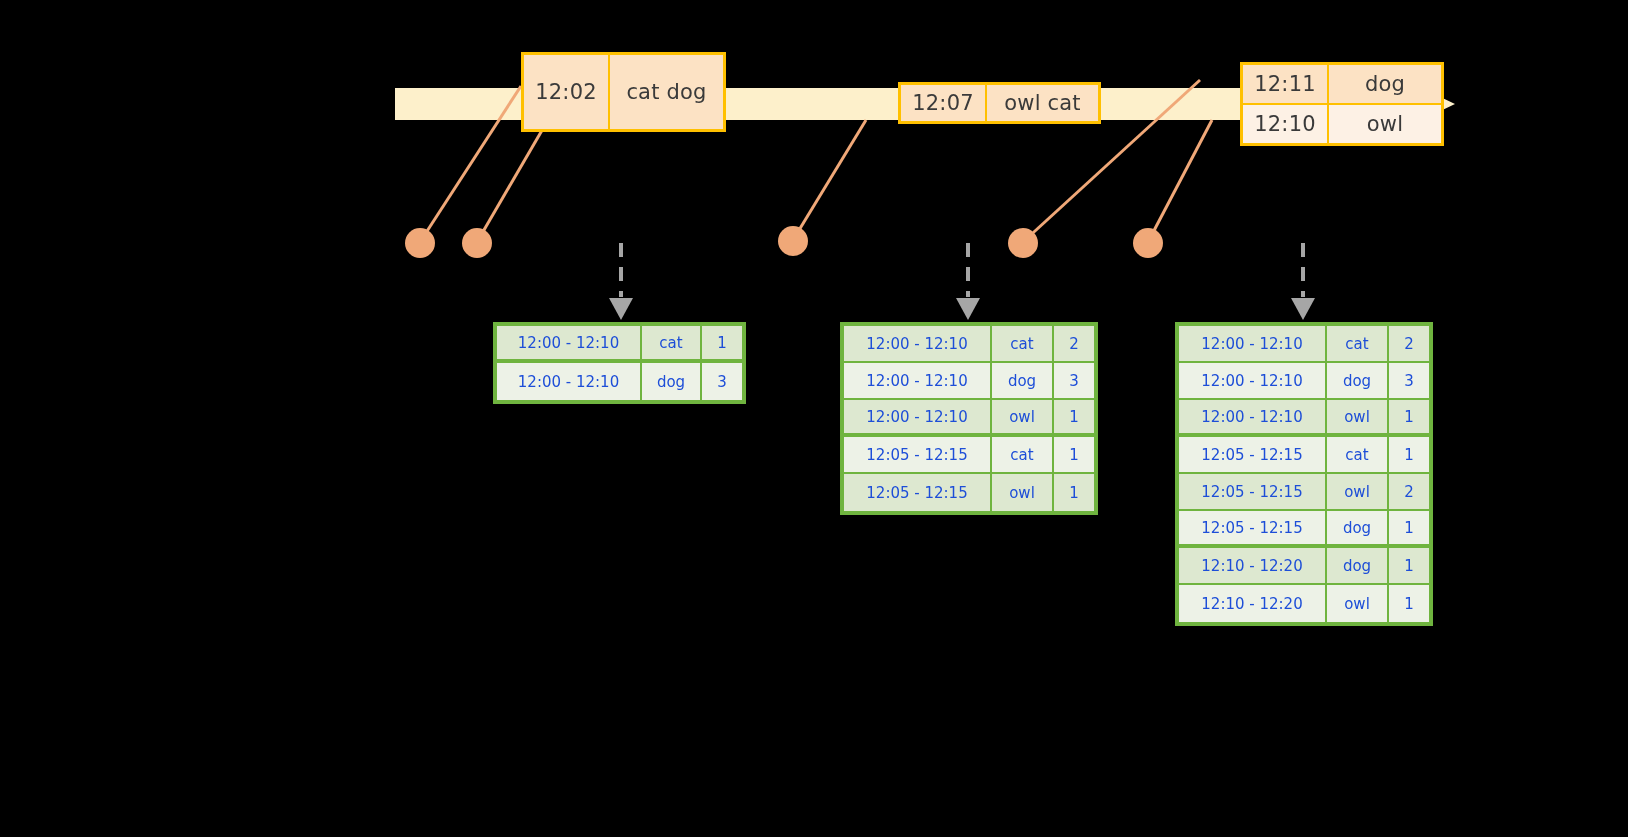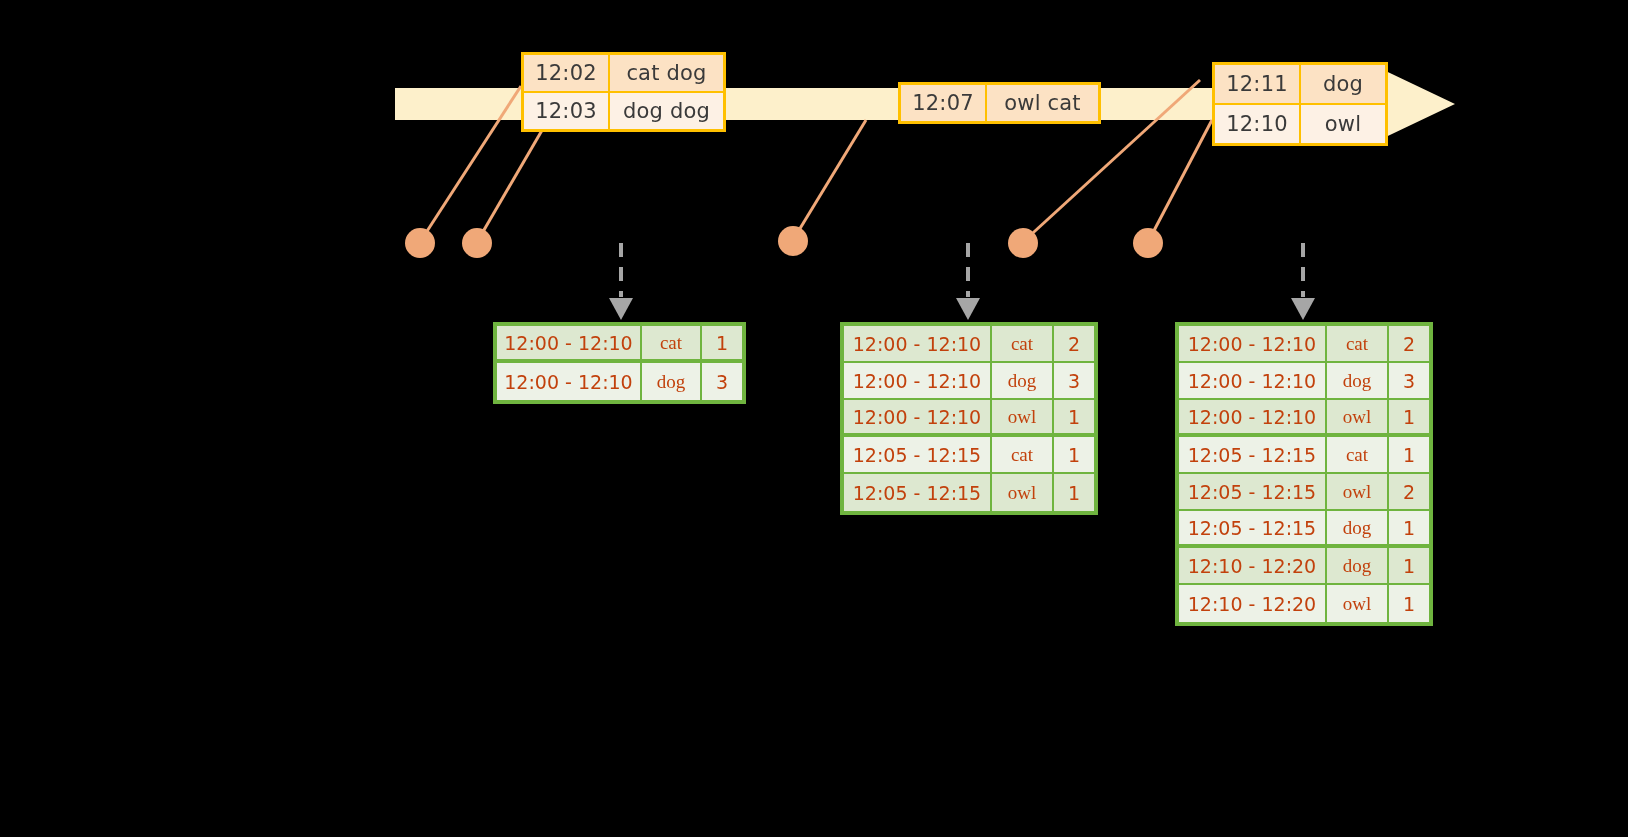--- a/index.html
+++ b/index.html
@@ -73,33 +73,33 @@
     z-index: 6;
   }
   .rt-row {
     display: flex;
     height: 37px;
   }
   .rt-cell {
     display: flex;
     align-items: center;
     justify-content: center;
-    font-size: 19px;
-    color: #c2410c;
+    font-size: 15px;
+    color: #1d4ed8;
     box-sizing: border-box;
     white-space: nowrap;
     border-right: 2px solid #6FB43F;
     border-bottom: 2px solid #6FB43F;
   }
   .rt-cell:last-child { border-right: none; }
   .rt-row:last-child .rt-cell { border-bottom: none; }
   .rt-row.dark .rt-cell { background: #DDE8D0; }
   .rt-row.light .rt-cell { background: #EDF2E7; }
   .rt-cell.win   { width: 145px; }
-  .rt-cell.word  { width: 60px; font-family: Liberation Serif, serif; }
+  .rt-cell.word  { width: 60px; }
   .rt-cell.count { width: 40px; }
 
   .rt-wide .rt-cell.win   { width: 148px; }
   .rt-wide .rt-cell.word  { width: 62px; }
   .rt-wide .rt-cell.count { width: 40px; }
 
   
   .rt-row.grp-end .rt-cell { border-bottom: 4px solid #6FB43F; }
 </style>
 </head>
@@ -137,34 +137,30 @@
       <path d="M 956 298 L 980 298 L 968 320 Z"></path>
       <path d="M 1291 298 L 1315 298 L 1303 320 Z"></path>
     </g>
   </svg>
 
   <div class="event-box" style="left:521px; top:52px; width:205px; height:80px;">
     <div class="event-row shade-a">
       <div class="event-cell time">12:02</div>
       <div class="event-cell words">cat dog</div>
     </div>
-    <div class="event-row shade-b">
-      <div class="event-cell time">12:03</div>
-      <div class="event-cell words">dog dog</div>
-    </div>
   </div>
 
   <div class="event-box" style="left:866px; top:82px; width:203px; height:42px;margin-left:32px;">
     <div class="event-row shade-a">
       <div class="event-cell time">12:07</div>
       <div class="event-cell words">owl cat</div>
     </div>
   </div>
 
-  <div class="event-box" style="left:1212px; top:62px; width:176px; height:84px;">
+  <div class="event-box" style="left:1240px; top:62px; width:204px; height:84px;">
     <div class="event-row shade-a">
       <div class="event-cell time">12:11</div>
       <div class="event-cell words">dog</div>
     </div>
     <div class="event-row shade-b">
       <div class="event-cell time">12:10</div>
       <div class="event-cell words">owl</div>
     </div>
   </div>
 

